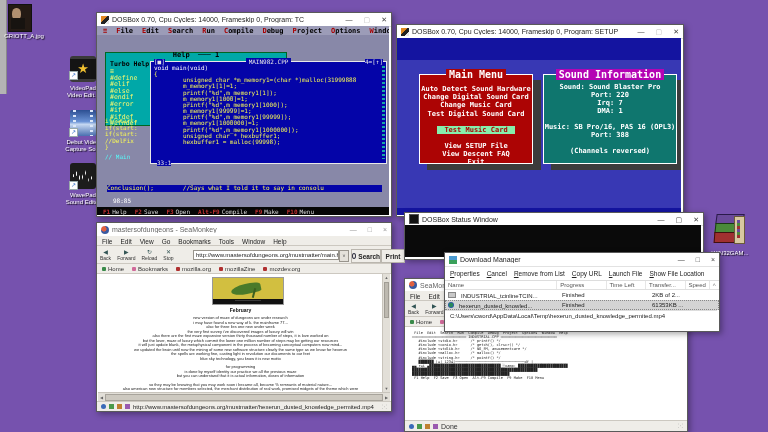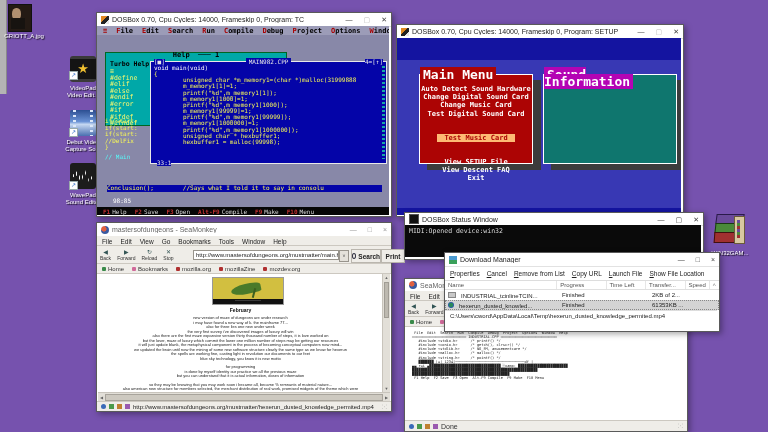--- a/index.html
+++ b/index.html
@@ -31,24 +31,24 @@
   .tealttl{position:absolute;top:-1px;left:0;right:0;text-align:center;font-size:7px;font-weight:bold;color:#000;line-height:7px}
   .helpitem{color:#f8f870;font-size:6.5px;line-height:6.5px;white-space:pre}
   .tcwin{position:absolute;background:#0404a8;border:1px solid #e8e8e8}
   .tccorner{position:absolute;font-size:6px;color:#e8e8e8;line-height:6px}
   .codeln{color:#f8f856;font-size:6px;line-height:6.15px;white-space:pre}
   .codeln:first-child{color:#fff}
   .bgfrag{color:#f8f856;font-size:6px;line-height:6.5px;white-space:pre}
   .fkbar{position:absolute;background:#060606;display:flex;gap:8px;padding:1px 6px;font-size:6px;color:#d8d8d8;box-sizing:border-box;width:100%}
   .fk b{color:#c03030;font-weight:bold;margin-right:2px}
   .setbox{position:absolute;border:1px solid #fff;box-shadow:8px 6px 0 0 #3c3c3c}
-  .setttl{position:absolute;top:-4px;left:0;right:0;font-size:13px;font-weight:bold;color:#fff;line-height:7px}
+  .setttl{position:absolute;top:-4px;left:0;right:0;text-align:center;font-size:10px;font-weight:bold;color:#fff;line-height:7px}
   .setttl i{font-style:normal;background:inherit;padding:0 3px}
   .mmitem{font-size:7px;font-weight:bold;color:#fff;text-align:center;line-height:8.2px}
-  .mmitem.sel{background:#fdba74;color:#ac0404;width:70%;margin:16px auto}
+  .mmitem.sel{background:#86efac;color:#ac0404;width:70%;margin:8px auto}
   .msline{font-size:7px;font-weight:bold;color:#fff;text-align:center;line-height:8px;height:8px}
 
   
   .conline{color:#d8d8d8;font-size:6.5px;line-height:8px;white-space:pre}
 
   
   .smbar{position:absolute;left:0;right:0;background:#efede8;border-bottom:1px solid #ccc8c0;box-sizing:border-box}
   .smmenu{display:flex;gap:8px;font-size:6.5px;color:#222;padding:2px 5px}
   .smbm{display:flex;gap:8px;font-size:6px;color:#333;padding:2px 5px;align-items:center}
   .smbm .bmi{display:flex;align-items:center;gap:2px}
@@ -260,20 +260,32 @@
             <div class="mmitem">Test Digital Sound Card</div>
             <div class="mmitem sel">Test Music Card</div>
             <div class="mmitem">View SETUP File</div>
             <div class="mmitem">View Descent FAQ</div>
             <div class="mmitem">Exit</div>
           </div>
       </div>
 
       <div class="setbox" style="left:146px;top:36px;width:132px;height:88px;background:#0f766e">
         <div class="setttl"><i style="background:#b404b4">Sound Information</i></div>
+        <div style="padding-top:8px">
+
+        <div class="msline">Sound: Sound Blaster Pro</div>
+            <div class="msline">Port: 220</div>
+            <div class="msline">Irq: 7</div>
+            <div class="msline">DMA: 1</div>
+            <div class="msline"></div>
+            <div class="msline">Music: SB Pro/16, PAS 16 (OPL3)</div>
+            <div class="msline">Port: 388</div>
+            <div class="msline"></div>
+            <div class="msline">(Channels reversed)</div>
+          </div>
       </div>
 
     </div>
   </div>
 
   <div class="win" style="left:96px;top:222px;width:294px;height:188px">
     <div class="tbar" style="color:#666">
       <div class="appico" style="border-radius:50%;background:radial-gradient(circle at 35% 35%,#e06040 0 35%,#3a5aa0 40%)"></div>
       <span class="ttl">mastersofdungeons - SeaMonkey</span>
       <div class="wbtn" style="color:#999">
@@ -406,21 +418,20 @@
       <div class="appico" style="background:#111;border:1px solid #555"></div>
       <span class="ttl">DOSBox Status Window</span>
       <div class="wbtn">
         <span>—</span>
         <span>▢</span>
         <span>✕</span>
       </div>
     </div>
     <div class="dos" style="left:0;top:12px;width:296px;height:32px;background:#0a0a0a;padding:2px 4px;box-sizing:border-box">
 
-        <div class="conline">MIDI:Opened device:win32</div>
       </div>
   </div>
 
   <div class="win" style="left:404px;top:278px;width:282px;height:152px">
     <div class="tbar" style="height:12px;color:#666">
       <div class="appico" style="border-radius:50%;background:radial-gradient(circle at 35% 35%,#e06040 0 35%,#3a5aa0 40%)"></div>
       <span class="ttl">SeaMonkey</span>
     </div>
     <div class="smbar smmenu" style="top:12px;height:10px">
 

